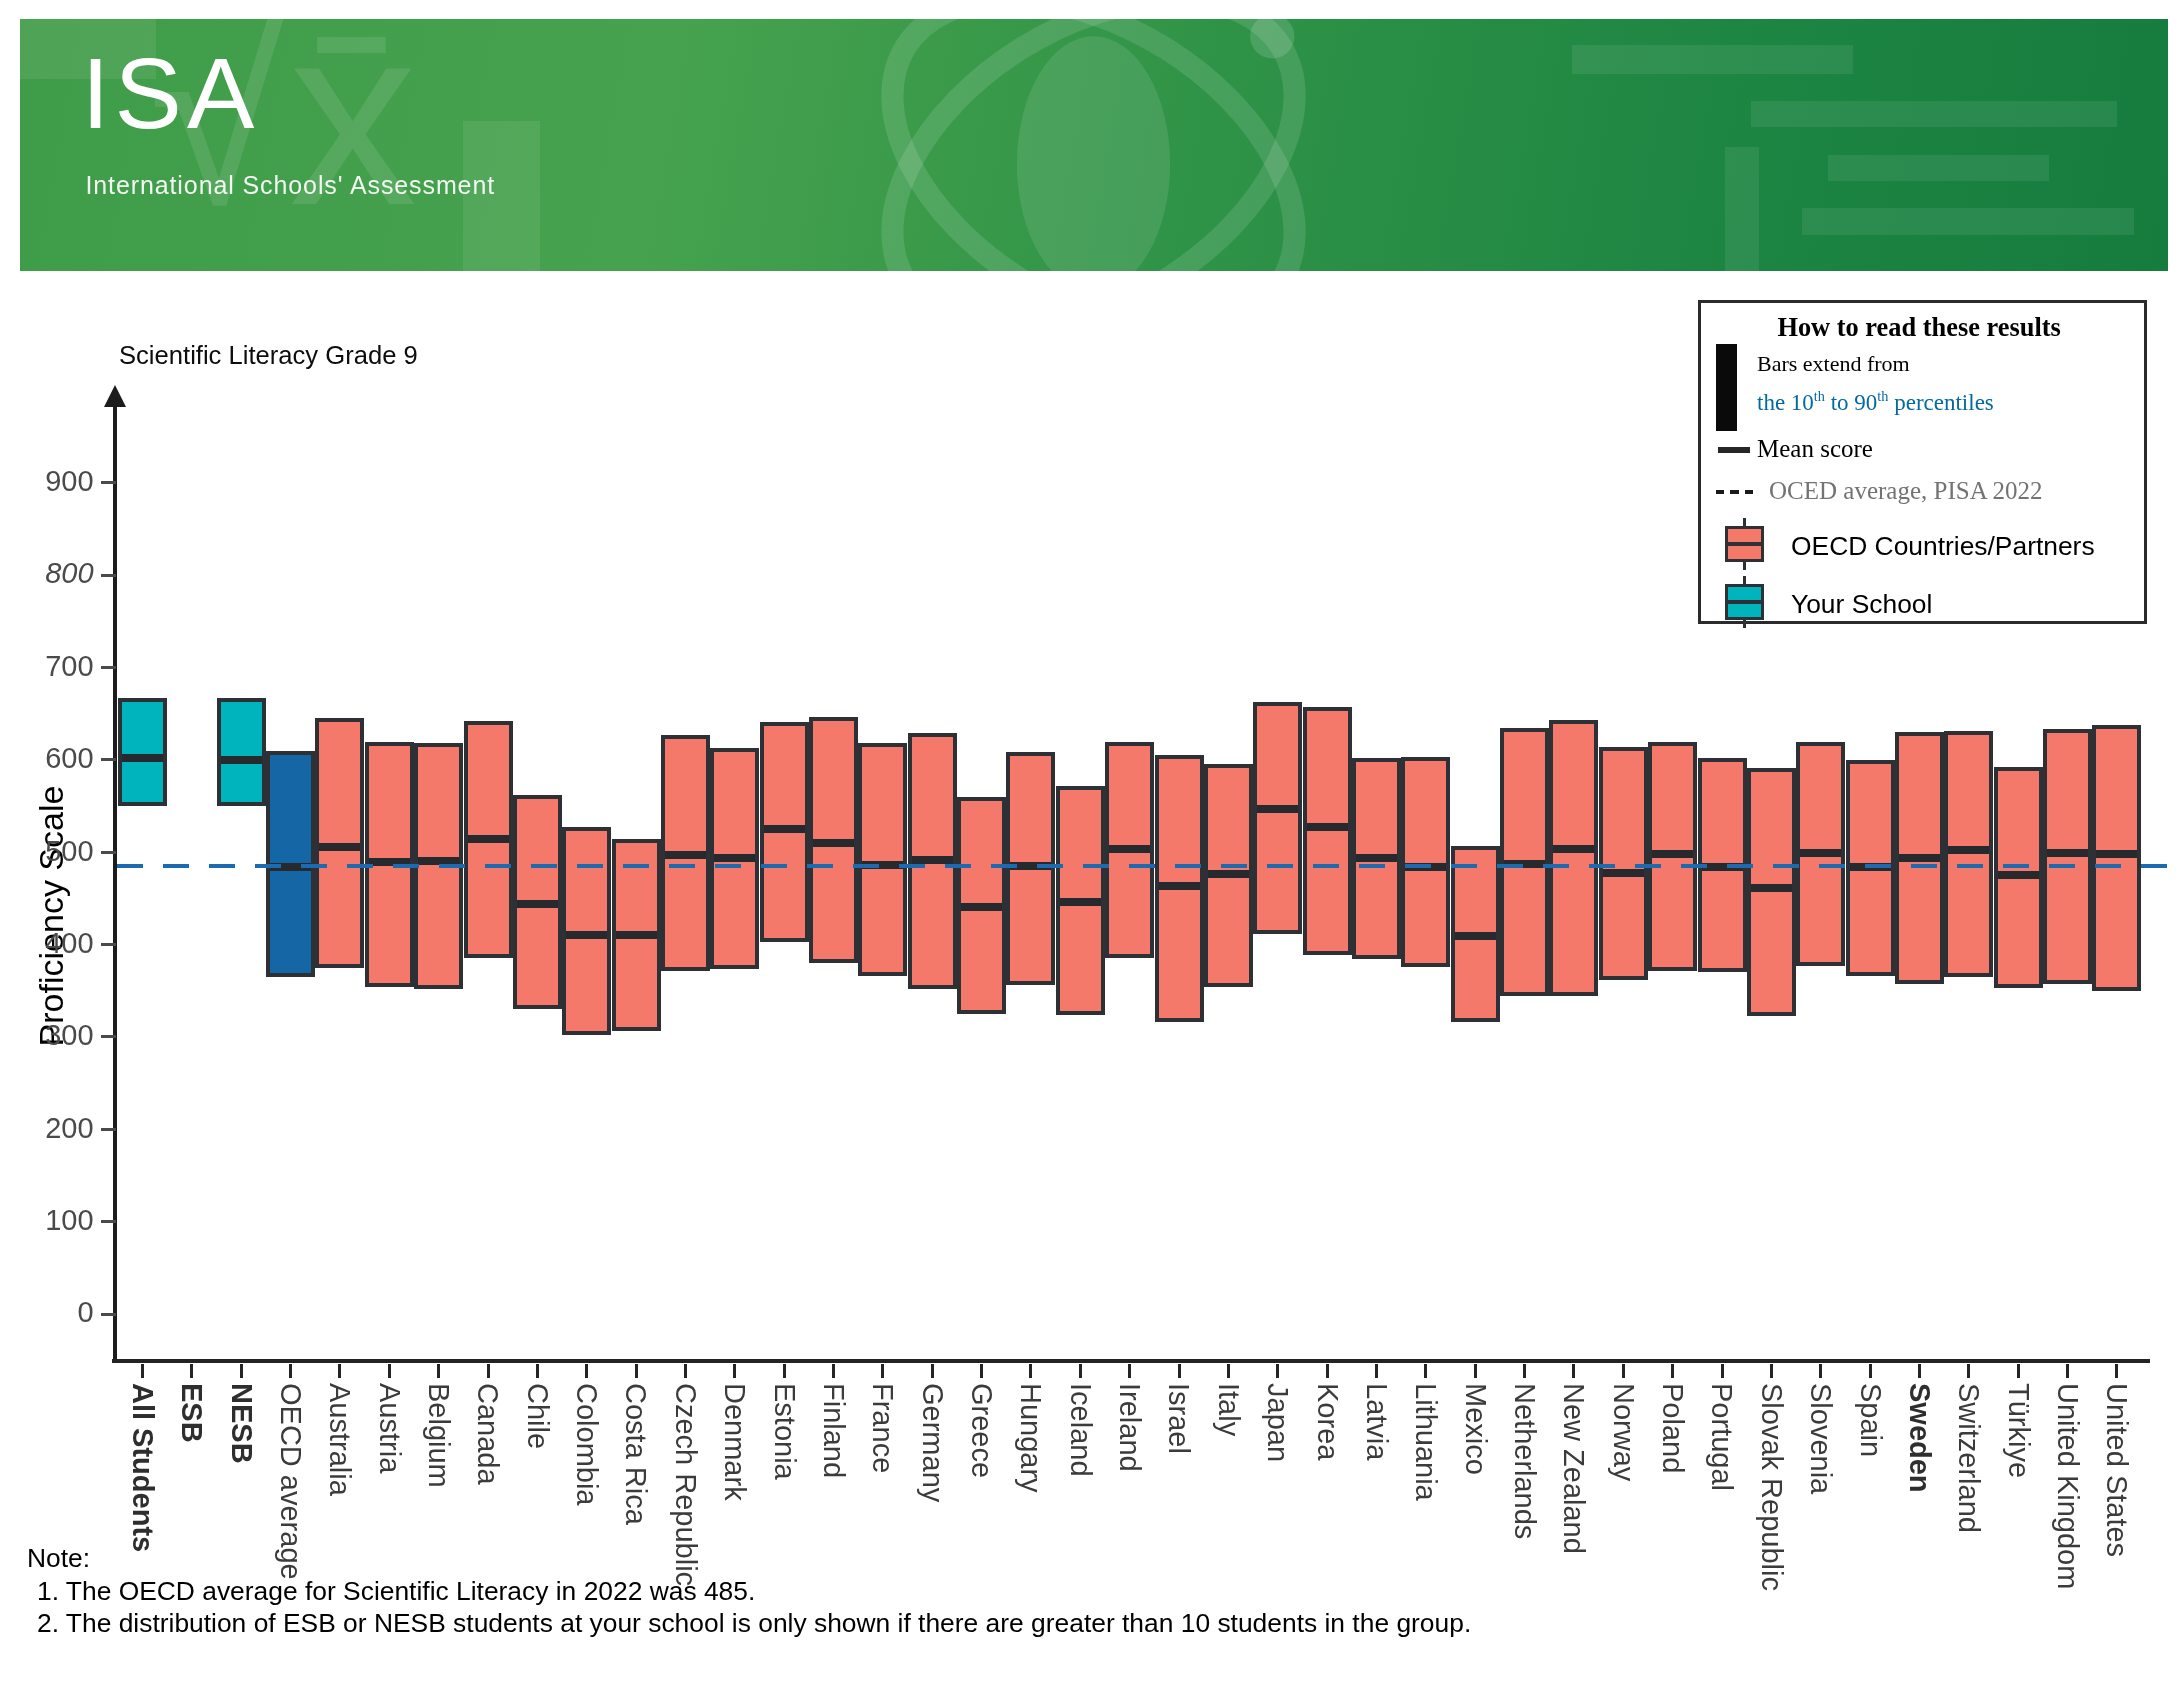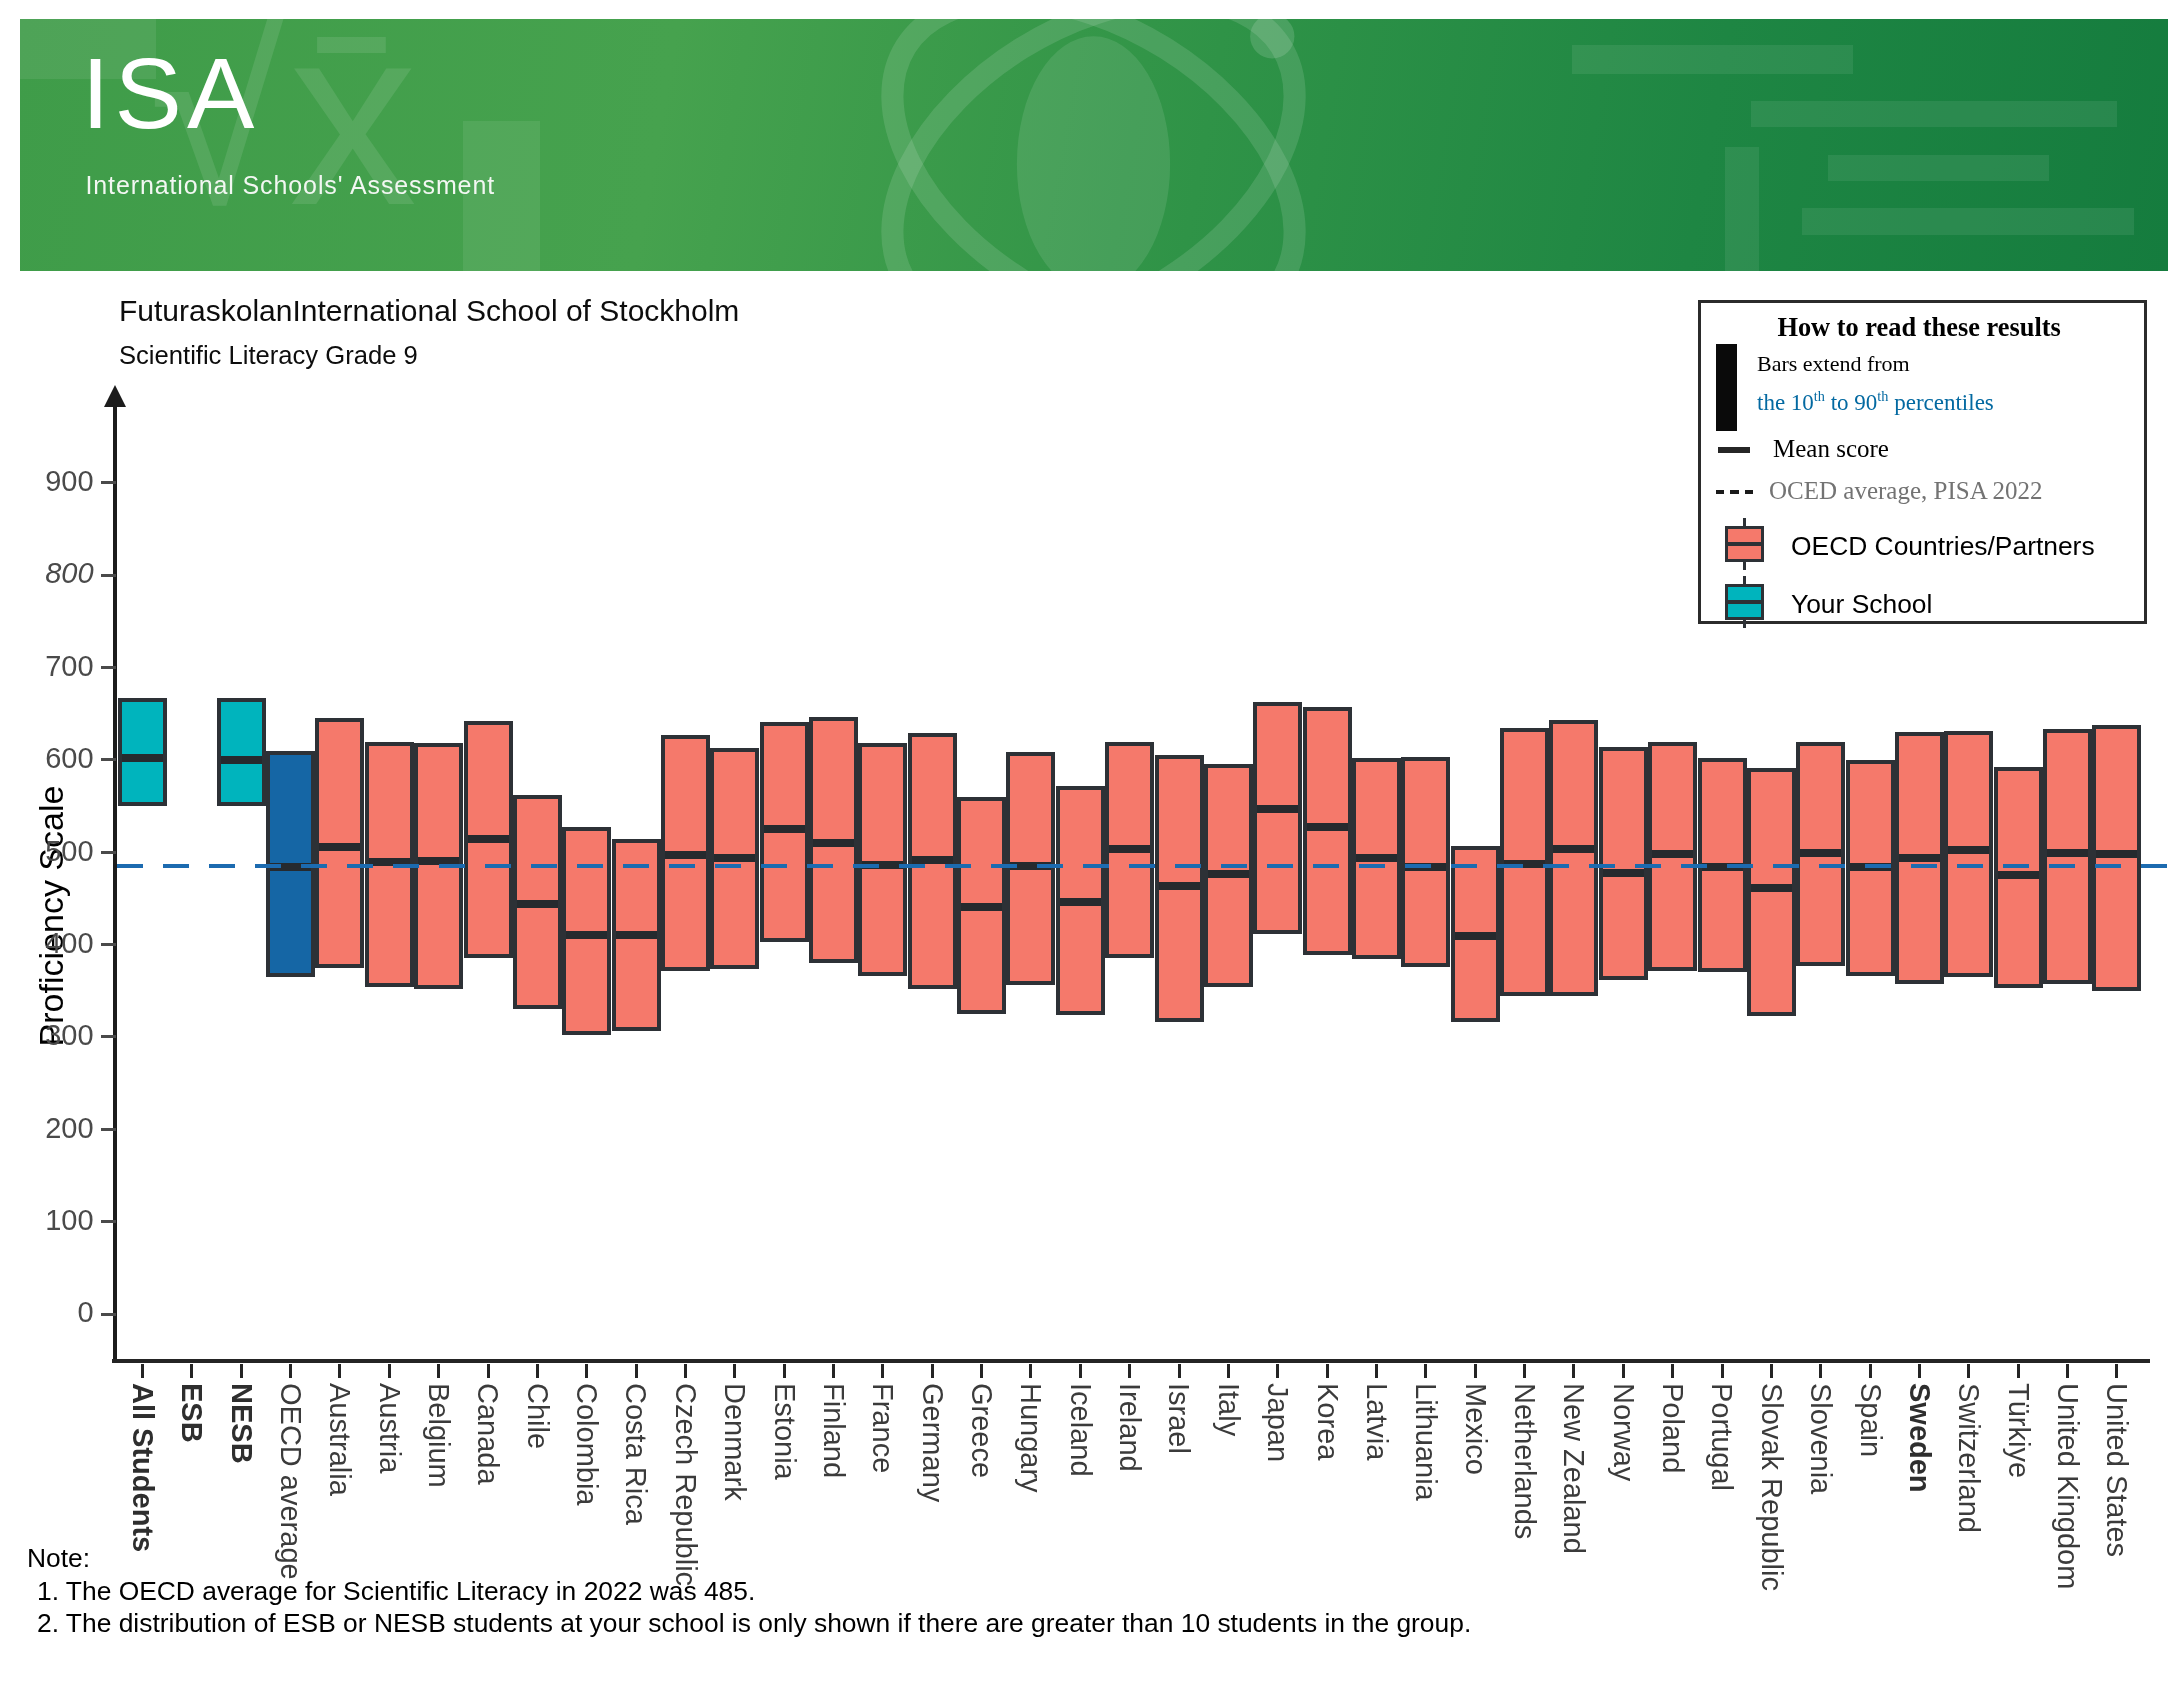--- a/index.html
+++ b/index.html
@@ -28,21 +28,21 @@
 
   
   #legend{position:absolute;left:1698px;top:300px;width:449px;height:324px;background:#fff;
           border:3.4px solid #2b2b2b;box-sizing:border-box;font-family:"Liberation Serif",serif;}
   .lg-title{position:absolute;left:0;right:6.8px;top:8.5px;text-align:center;font-weight:bold;font-size:26.4px;color:#000;}
   .lg-blackbar{position:absolute;left:15.3px;top:41px;width:20.4px;height:87px;background:#0a0a0a;}
   .lg-bars-l1{position:absolute;left:56px;top:48px;font-size:22px;color:#000;}
   .lg-bars-l2{position:absolute;left:56px;top:85px;font-size:23px;color:#0369a1;}
   .lg-bars-l2 sup{font-size:0.62em;}
   .lg-meanline{position:absolute;left:17px;top:144px;width:32px;height:6px;background:#262626;}
-  .lg-mean-t{position:absolute;left:72px;top:132px;font-size:25px;color:#000;}
+  .lg-mean-t{position:absolute;left:56px;top:132px;font-size:25px;color:#000;}
   .lg-dash{position:absolute;left:15.3px;top:187px;width:37px;height:4.3px;
            background:repeating-linear-gradient(90deg,#1a1a1a 0 8.5px,transparent 8.5px 14.5px);}
   .lg-oecdavg-t{position:absolute;left:68px;top:174px;font-size:25px;color:#737373;}
   .lg-box{position:absolute;left:24px;width:39px;height:36px;box-sizing:border-box;border:3.4px solid var(--c-border);}
   .lg-box .mid{position:absolute;left:0;right:0;top:50%;margin-top:-1.7px;height:3.4px;background:var(--c-border);}
   .lg-box .stTop,.lg-box .stBot{position:absolute;left:50%;margin-left:-1.7px;width:3.4px;height:7.7px;background:var(--c-border);}
   .lg-box .stTop{top:-11px;} .lg-box .stBot{bottom:-11px;}
   .lg-box.salmon{top:223px;background:var(--c-country);}
   .lg-box.teal{top:281px;background:var(--c-school);}
   .lg-cty-t,.lg-sch-t{position:absolute;left:90px;font-family:"Liberation Sans",sans-serif;font-size:26.4px;color:#000;}
@@ -90,21 +90,20 @@
     </svg>
     <div class="wm-block" style="right:315px;top:25.6px;width:281px;height:29px;"></div>
     <div class="wm-block" style="right:51px;top:82px;width:366px;height:25.6px;"></div>
     <div class="wm-block" style="right:119px;top:136px;width:221px;height:25.6px;"></div>
     <div class="wm-block" style="right:34px;top:189px;width:332px;height:27px;"></div>
     <div class="wm-block" style="right:409px;top:128px;width:34px;height:124px;"></div>
     <div class="logo-title">ISA</div>
     <div class="logo-sub">International Schools' Assessment</div>
   </div>
 
-  <div class="chart-title">FuturaskolanInternational School of Stockholm</div>
   <div class="chart-subtitle">Scientific Literacy Grade 9</div>
 
   <div id="legend">
     <div class="lg-title">How to read these results</div>
     <div class="lg-blackbar"></div>
     <div class="lg-bars-l1">Bars extend from</div>
     <div class="lg-bars-l2" id="lg-bars-l2"><span>the 10</span><sup>th</sup><span> to 90</span><sup>th</sup><span> percentiles</span></div>
     <div class="lg-meanline"></div>
     <div class="lg-mean-t">Mean score</div>
     <div class="lg-dash"></div>

